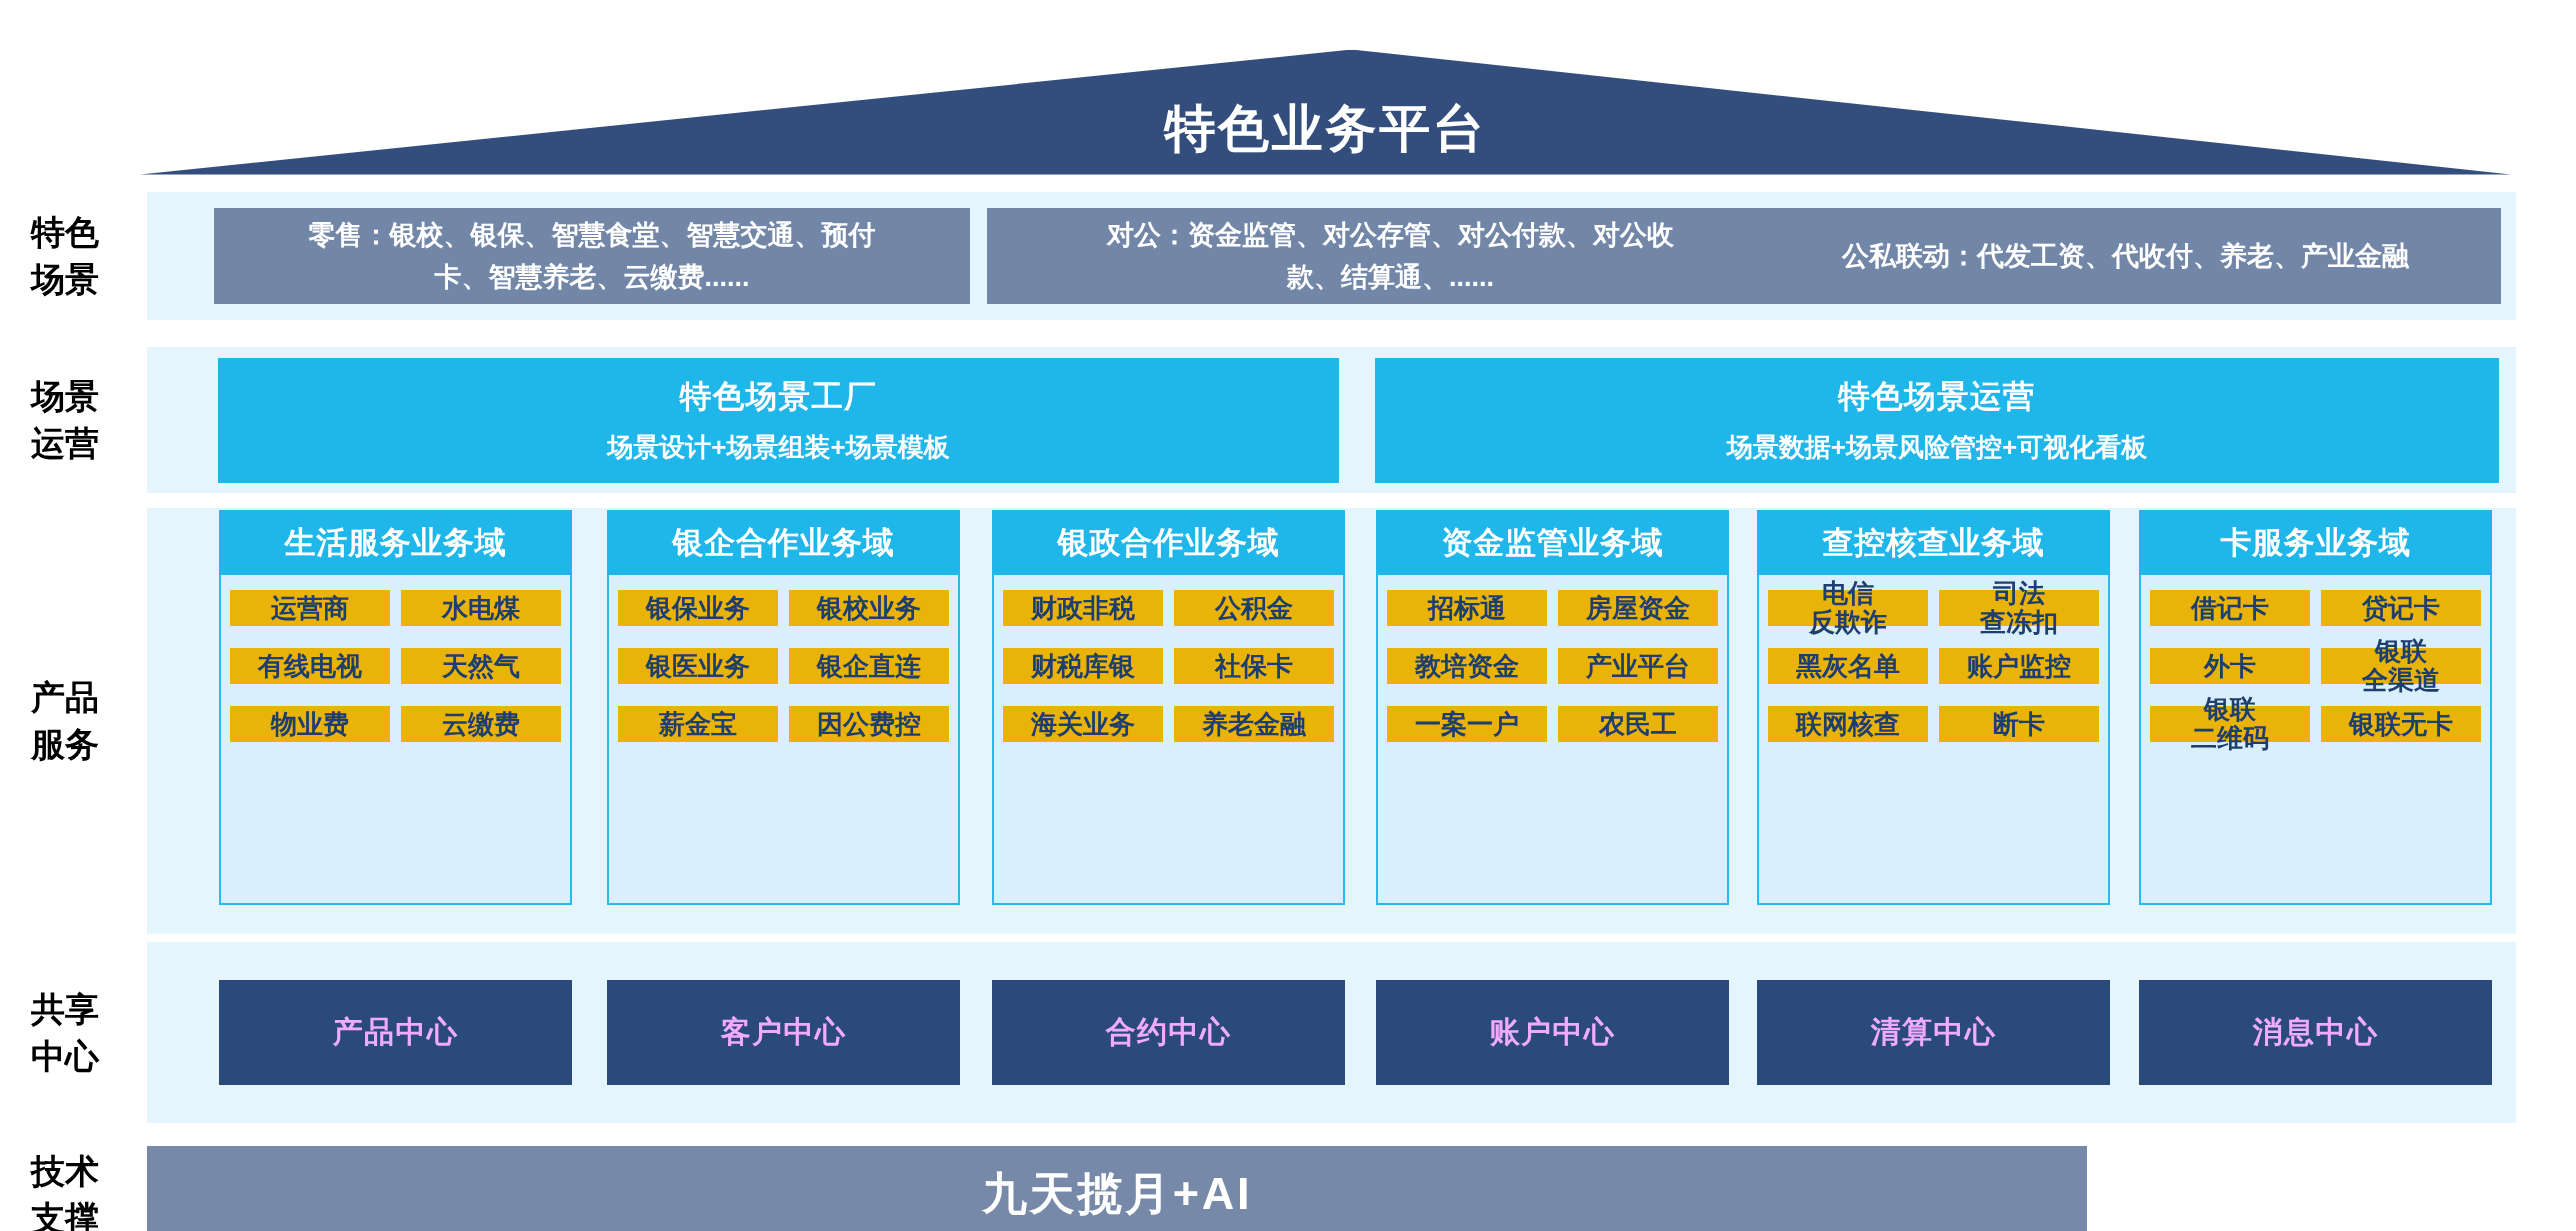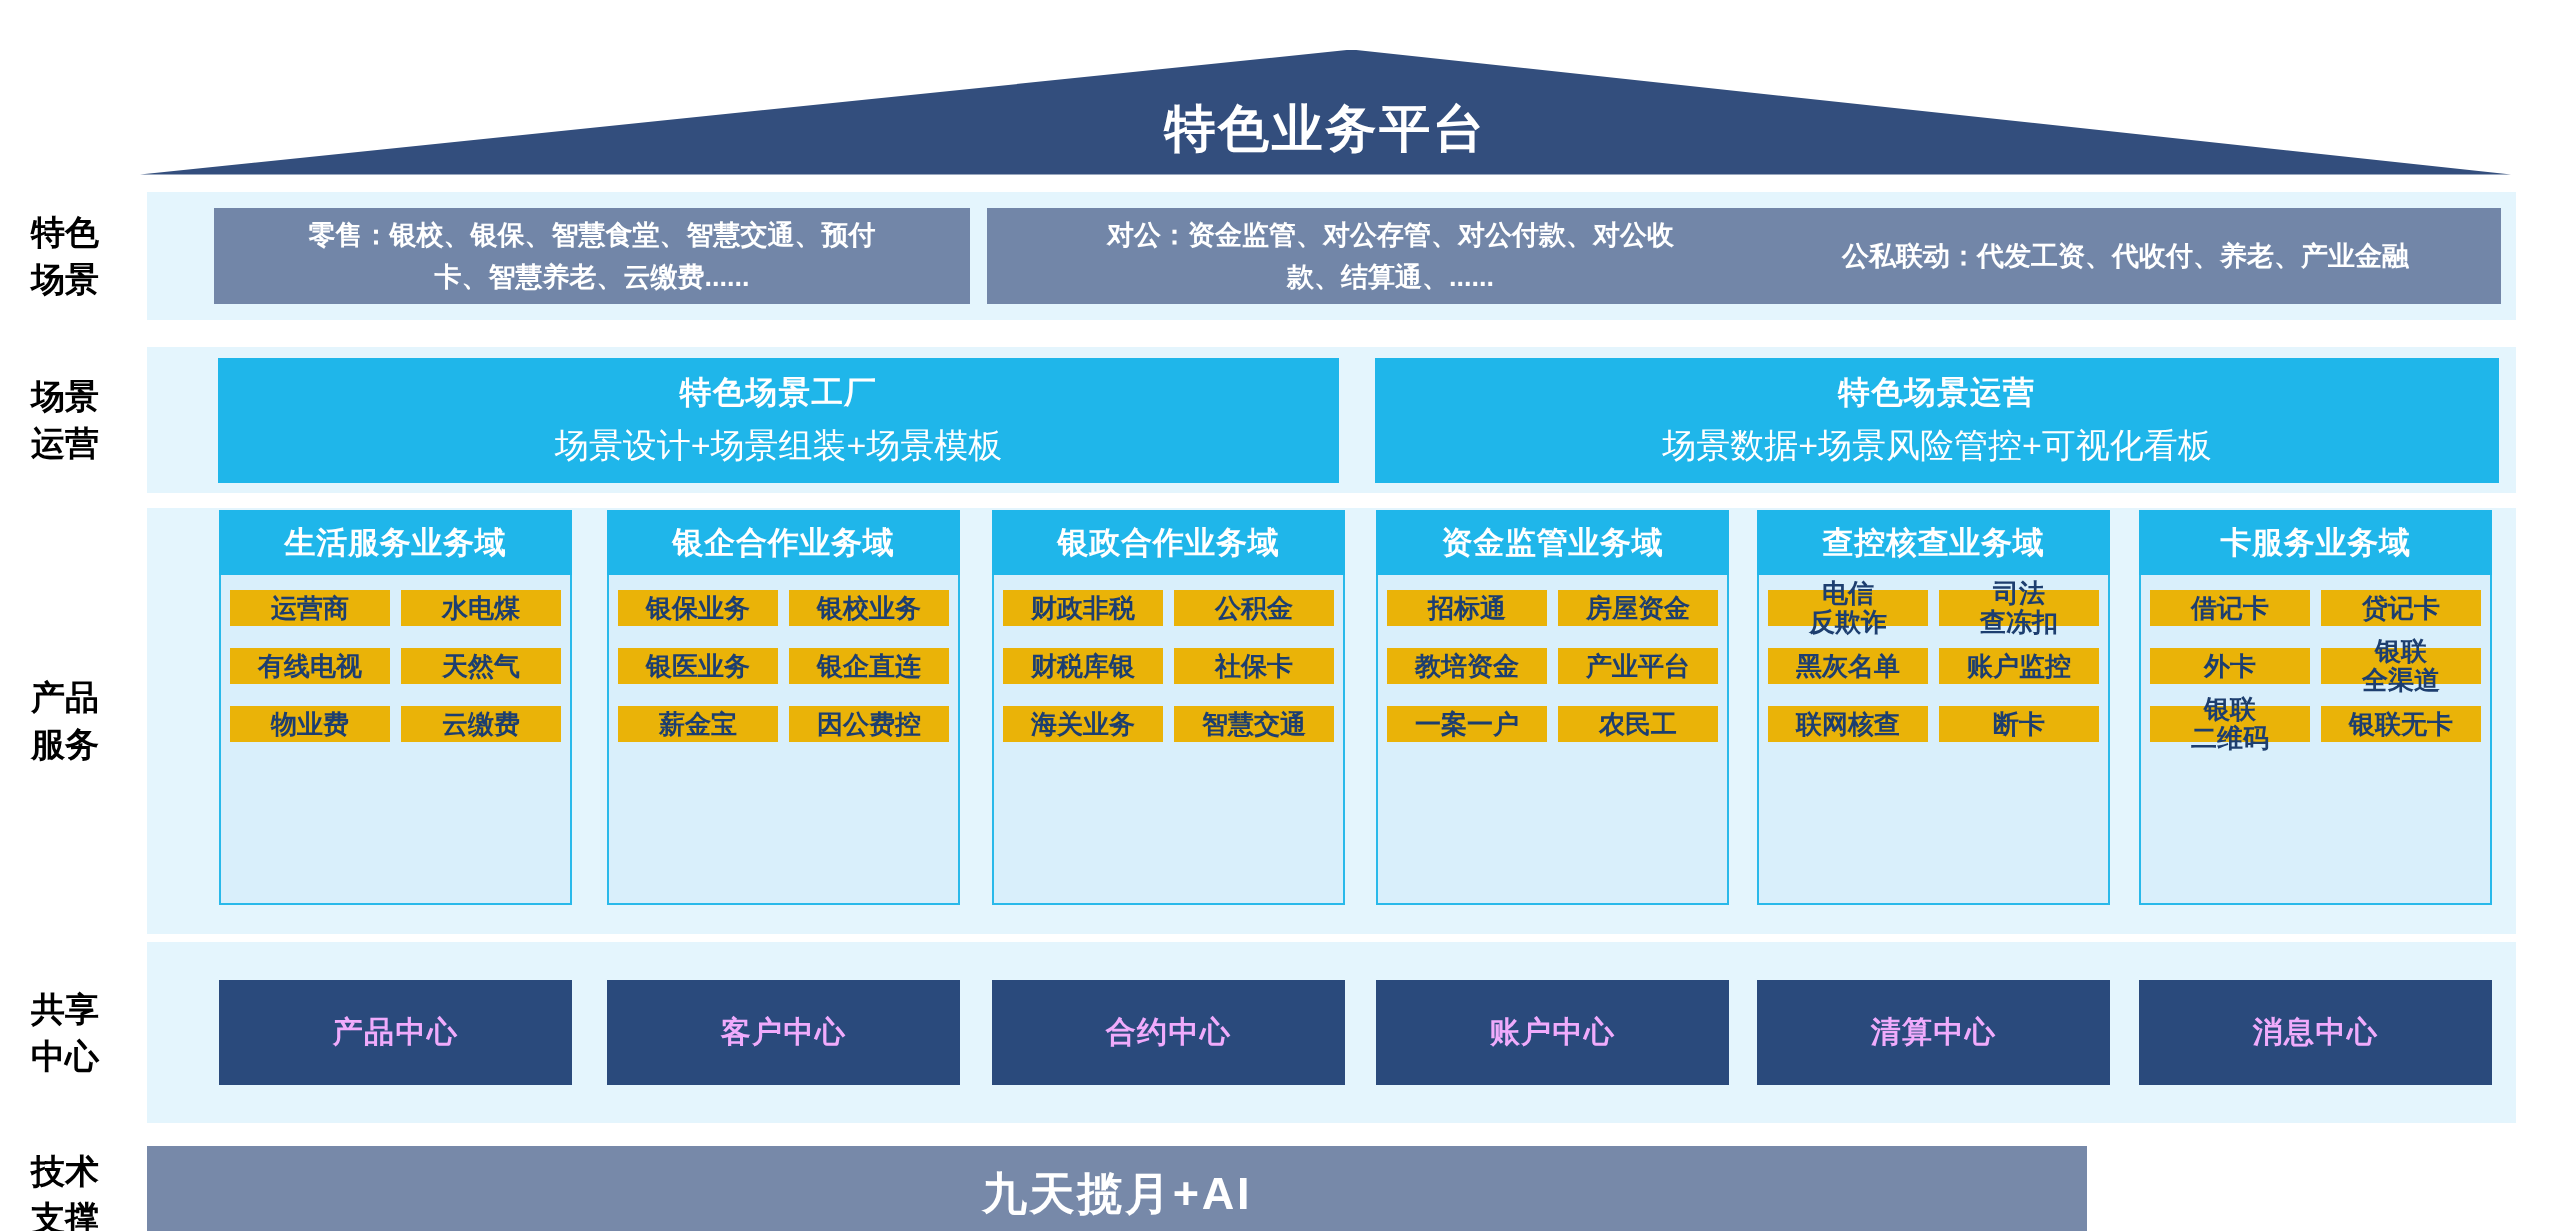--- a/index.html
+++ b/index.html
@@ -36,21 +36,21 @@
     display:flex;align-items:center;justify-content:center;text-align:center;
     font-size:27px;font-weight:600;line-height:42px;white-space:pre-line;
   }
   
   .op-box{
     position:absolute;top:314px;height:125px;background:#1FB6EA;color:#ffffff;
     display:flex;flex-direction:column;align-items:center;justify-content:space-evenly;
     text-align:center;padding:5.5px 0;box-sizing:border-box;
   }
   .op-title{font-size:31.5px;font-weight:700;letter-spacing:1.4px;}
-  .op-subtitle{font-size:34px;font-weight:400;}
+  .op-subtitle{font-size:26px;font-weight:700;}
   
   .col{position:absolute;top:466px;width:353px;}
   .col-header{
     height:65px;background:#1FB6EA;color:#ffffff;font-size:31px;font-weight:700;
     display:flex;align-items:center;justify-content:center;letter-spacing:0.7px;
   }
   .col-body{
     height:330px;background:#D9EFFB;box-sizing:border-box;
     border:2.1px solid #29B9EA;border-top:none;
     display:grid;grid-template-columns:160px 160px;column-gap:11px;row-gap:22px;
@@ -137,21 +137,21 @@
   </div>
 
   <div class="col" style="left:992px">
     <div class="col-header">银政合作业务域</div>
     <div class="col-body">
       <div class="cell">财政非税</div>
       <div class="cell">公积金</div>
       <div class="cell">财税库银</div>
       <div class="cell">社保卡</div>
       <div class="cell">海关业务</div>
-      <div class="cell">智慧交通</div>
+      <div class="cell">养老金融</div>
     </div>
   </div>
 
   <div class="col" style="left:1376px">
     <div class="col-header">资金监管业务域</div>
     <div class="col-body">
       <div class="cell">招标通</div>
       <div class="cell">房屋资金</div>
       <div class="cell">教培资金</div>
       <div class="cell">产业平台</div>

